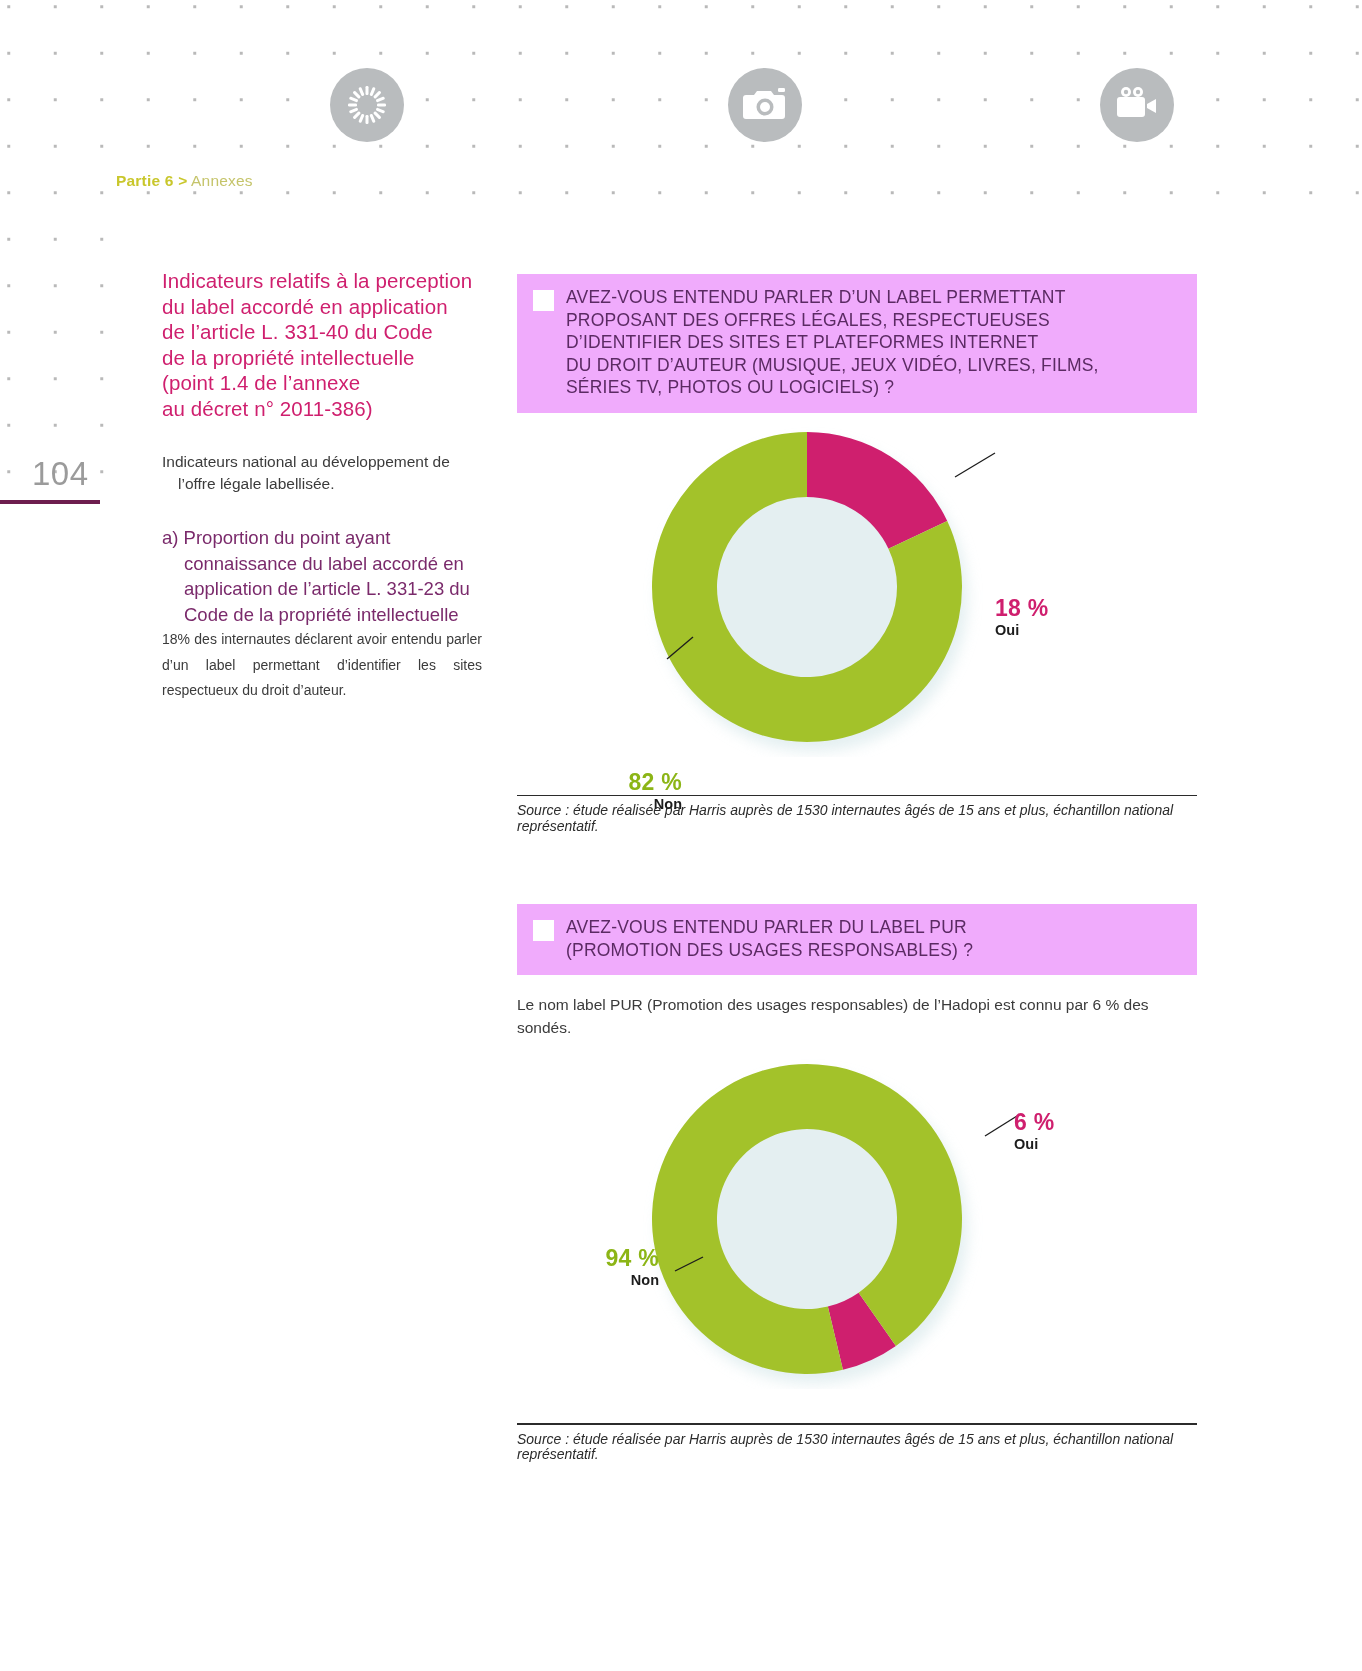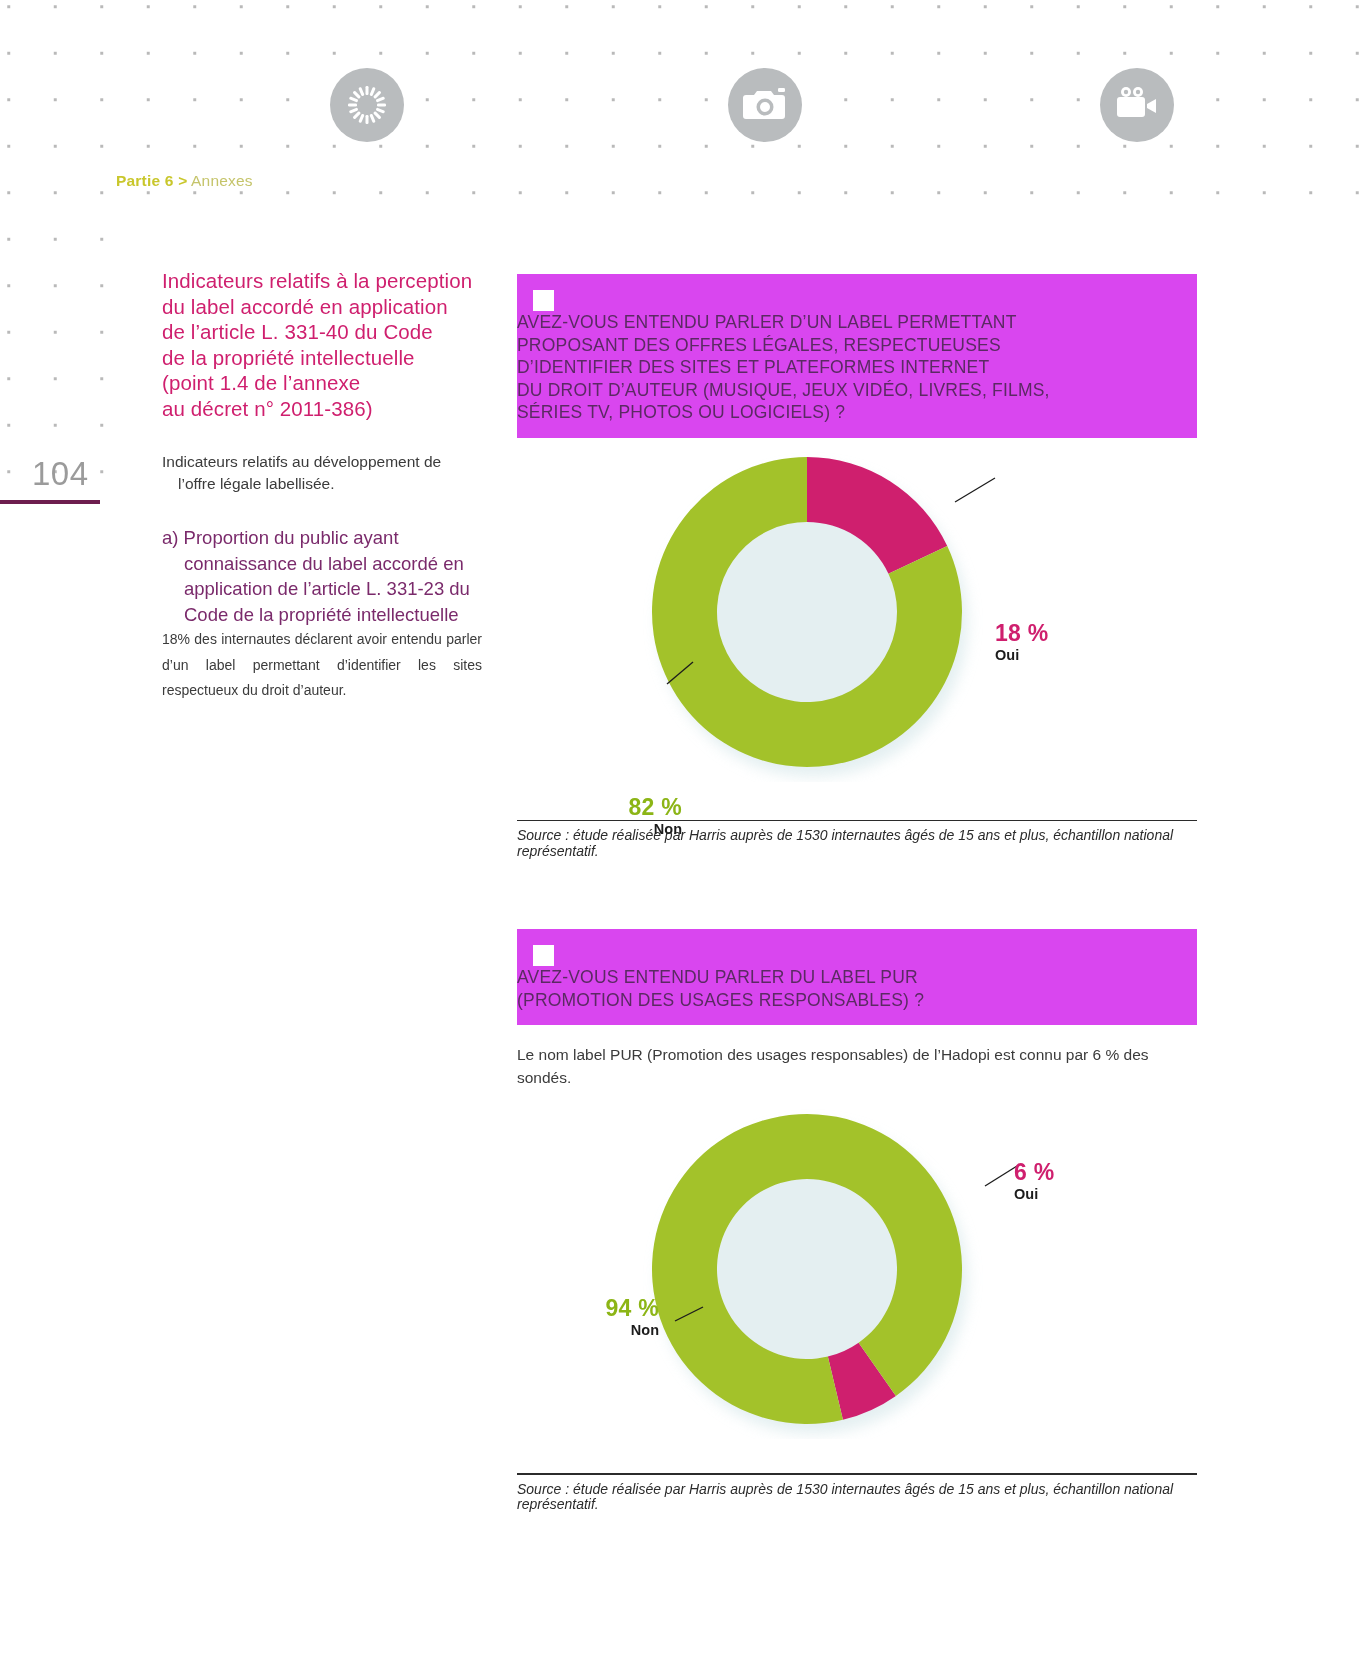--- a/index.html
+++ b/index.html
@@ -76,22 +76,22 @@
   #left-a .ahang{display:block;padding-left:22px;}
   #left-body{
     margin-top:0px;color:#3b3b3b;font-size:14px;line-height:25.5px;
     text-align:justify;
   }
 
   
   #rightcol{position:absolute;left:517px;top:274px;width:680px;z-index:4;}
 
   .chart-header{
-    background:#d946ef;padding:12px 0 14px 0;
-    display:flex;align-items:flex-start;flex-direction:column;
+    background:#f0abfc;padding:12px 0 14px 0;
+    display:flex;align-items:flex-start;
   }
   .chart-header .bullet{
     width:21px;height:21px;background:#ffffff;flex:0 0 auto;
     margin:4px 12px 0 16px;
   }
   .chart-header .htext{
     color:#5b2a63;font-size:17.5px;line-height:22.5px;
     letter-spacing:.2px;font-weight:500;padding-right:14px;
   }
 
@@ -187,26 +187,26 @@
   <div id="left-title">
     <div>Indicateurs relatifs à la perception</div>
     <div>du label accordé en application</div>
     <div>de l’article L. 331-40 du Code</div>
     <div>de la propriété intellectuelle</div>
     <div>(point 1.4 de l’annexe</div>
     <div>au décret n° 2011-386)</div>
   </div>
 
   <div id="left-sub">
-    <span>Indicateurs relatifs au développement de</span>
+    <span>Indicateurs national au développement de</span>
     <span class="ind">l’offre légale labellisée.</span>
   </div>
 
   <div id="left-a">
-    <div>a) Proportion du public ayant</div>
+    <div>a) Proportion du point ayant</div>
     <div class="ahang">connaissance du label accordé en</div>
     <div class="ahang">application de l’article L. 331-23 du</div>
     <div class="ahang">Code de la propriété intellectuelle</div>
   </div>
 
   <div id="left-body">18% des internautes déclarent avoir entendu parler d’un label permettant d’identifier les sites respectueux du droit d’auteur.</div>
 </div>
 
 <div id="rightcol">
 

